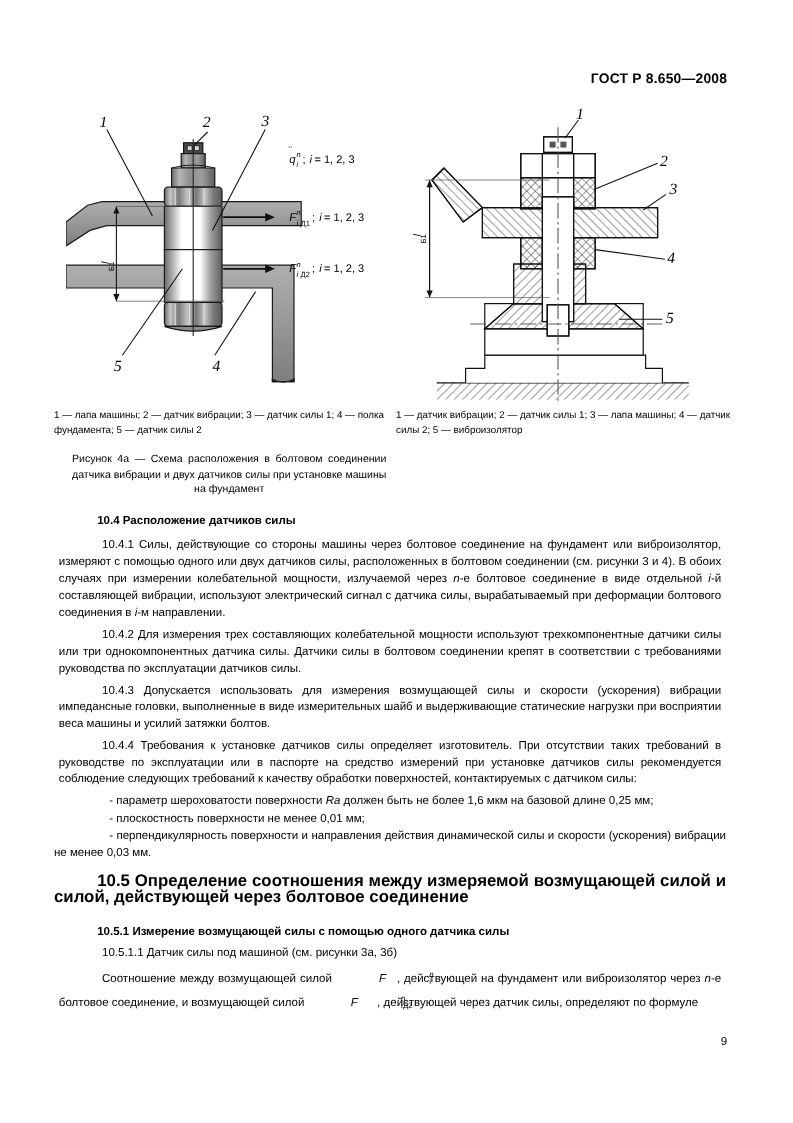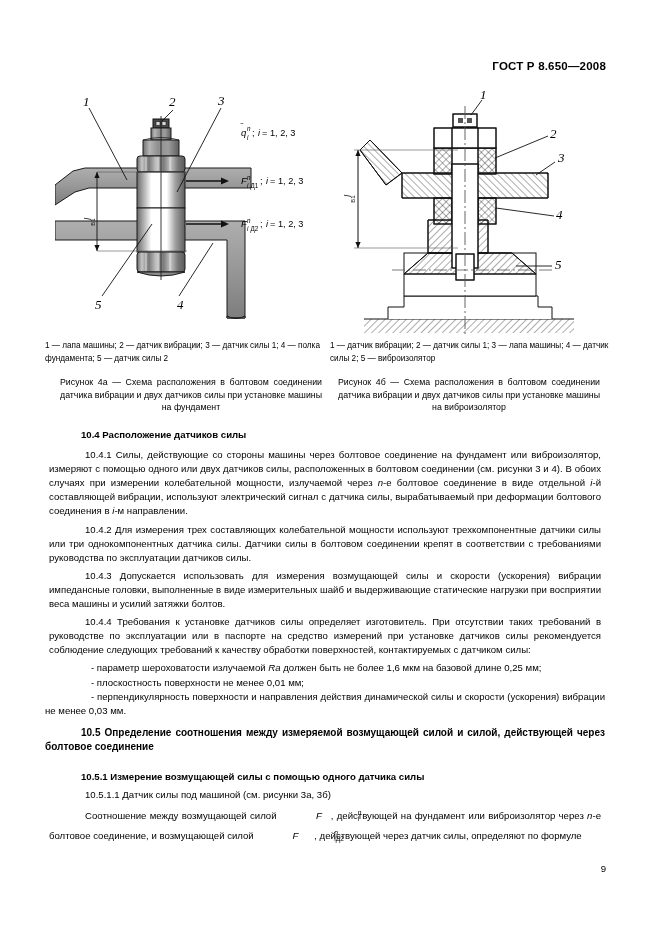--- a/index.html
+++ b/index.html
@@ -43,21 +43,21 @@
     position:absolute;left:45px;top:428px;width:560px;
     font-size:9.6px;line-height:14.1px;
     text-align:justify;
   }
   .h-sec{
     font-weight:bold;margin:0 0 6px 0;text-indent:36px;
     font-size:9.6px;line-height:14.1px;
   }
   .h-sec2{
     font-weight:bold;margin:8px 0 16px 0;text-indent:36px;
-    font-size:10px;line-height:14.1px;text-align:justify;
+    font-size:14px;line-height:14.1px;text-align:justify;
   }
   .h-sec3{
     font-weight:bold;margin:6px 0 2px 0;text-indent:36px;
     font-size:9.6px;line-height:14.1px;
   }
   p.para{margin:4px;text-indent:36px;}
   p.bullet{margin:0;text-indent:46px;}
   .it{font-style:italic;}
 
   
@@ -333,35 +333,34 @@
           <text x="215" y="181">5</text>
         </g>
       </svg>
     </div>
   </div>
 
   <div class="legend legend-left">1 — лапа машины; 2 — датчик вибрации; 3 — датчик силы 1; 4 — полка фундамента; 5 — датчик силы 2</div>
   <div class="legend legend-right">1 — датчик вибрации; 2 — датчик силы 1; 3 — лапа машины; 4 — датчик силы 2; 5 — виброизолятор</div>
 
   <div class="caption caption-left">Рисунок 4а — Схема расположения в болтовом соединении датчика вибрации и двух датчиков силы при установке машины на фундамент</div>
-  <div class="caption caption-right">Рисунок 4б — Схема расположения в болтовом соединении датчика вибрации и двух датчиков силы при установке машины на виброизолятор</div>
 
   <div class="body">
 
     <div class="h-sec">10.4  Расположение датчиков силы</div>
 
     <p class="para"><span>10.4.1  Силы, действующие со стороны машины через болтовое соединение на фундамент или виброизолятор, измеряют с помощью одного или двух датчиков силы, расположенных в болтовом соединении (см. рисунки 3 и 4). В обоих случаях при измерении колебательной мощности, излучаемой через </span><span class="it">n</span><span>-е болтовое соединение в виде отдельной </span><span class="it">i</span><span>-й составляющей вибрации, используют электрический сигнал с датчика силы, вырабатываемый при деформации болтового соединения в </span><span class="it">i</span><span>-м направлении.</span></p>
 
     <p class="para">10.4.2  Для измерения трех составляющих колебательной мощности используют трехкомпонентные датчики силы или три однокомпонентных датчика силы. Датчики силы в болтовом соединении крепят в соответствии с требованиями руководства по эксплуатации датчиков силы.</p>
 
     <p class="para">10.4.3  Допускается использовать для измерения возмущающей силы и скорости (ускорения) вибрации импедансные головки, выполненные в виде измерительных шайб и выдерживающие статические нагрузки при восприятии веса машины и усилий затяжки болтов.</p>
 
     <p class="para">10.4.4  Требования к установке датчиков силы определяет изготовитель. При отсутствии таких требований в руководстве по эксплуатации или в паспорте на средство измерений при установке датчиков силы рекомендуется соблюдение следующих требований к качеству обработки поверхностей, контактируемых с датчиком силы:</p>
 
-    <p class="bullet"><span>- параметр шероховатости излучаемой </span><span class="it">Ra</span><span> должен быть не более 1,6 мкм на базовой длине 0,25 мм;</span></p>
+    <p class="bullet"><span>- параметр шероховатости поверхности </span><span class="it">Ra</span><span> должен быть не более 1,6 мкм на базовой длине 0,25 мм;</span></p>
 
     <p class="bullet">- плоскостность поверхности не менее 0,01 мм;</p>
 
     <p class="bullet">- перпендикулярность поверхности и направления действия динамической силы и скорости (ускорения) вибрации не менее 0,03 мм.</p>
 
     <div class="h-sec2">10.5  Определение соотношения между измеряемой возмущающей силой и силой, действующей через болтовое соединение</div>
 
     <div class="h-sec3">10.5.1  Измерение возмущающей силы с помощью одного датчика силы</div>
 
     <p class="para">10.5.1.1  Датчик силы под машиной (см. рисунки 3а, 3б)</p>

